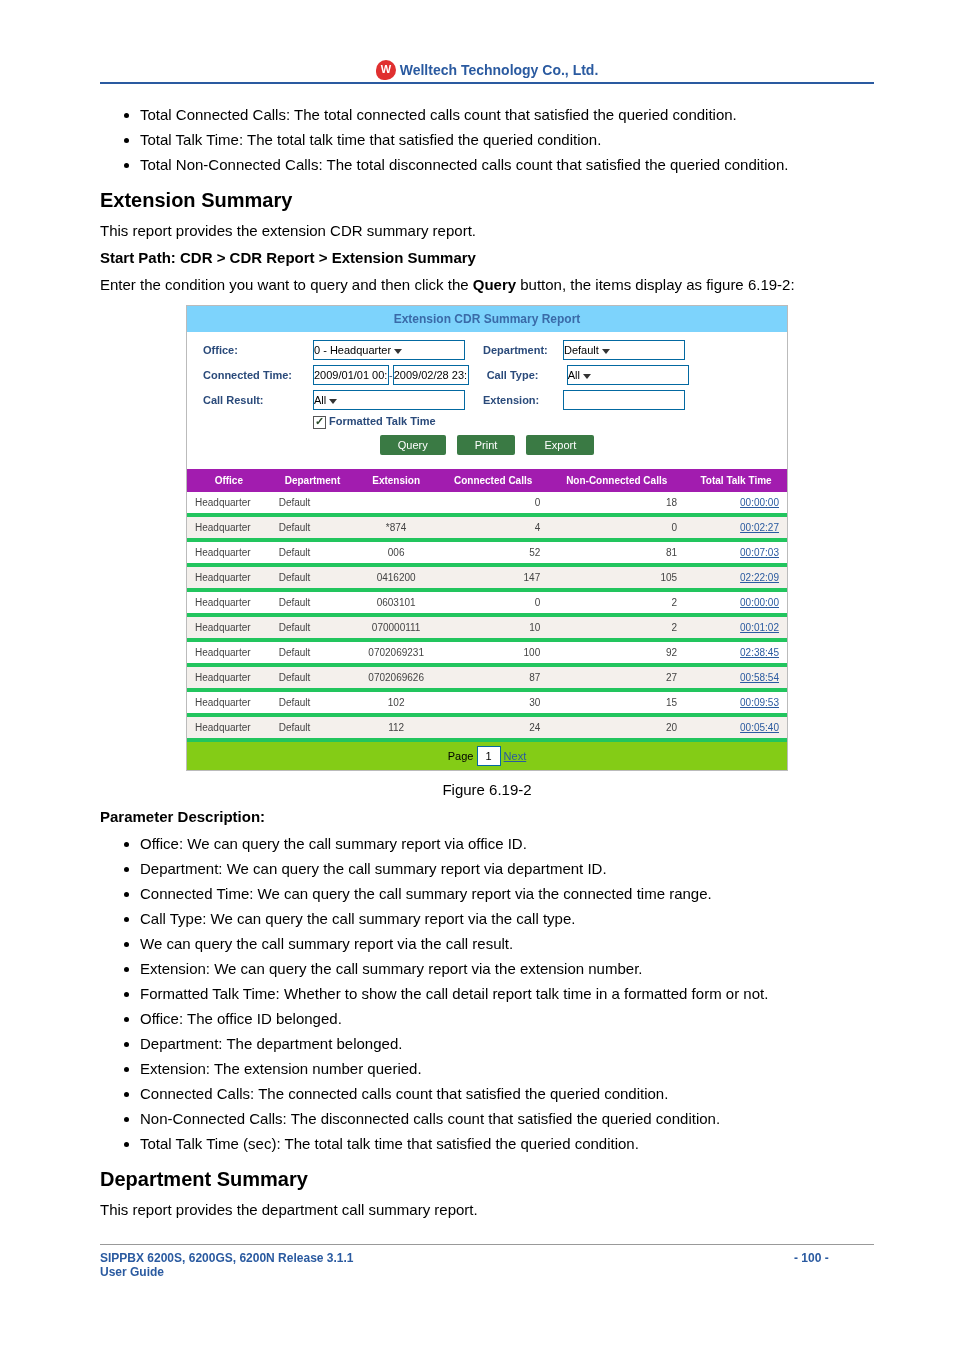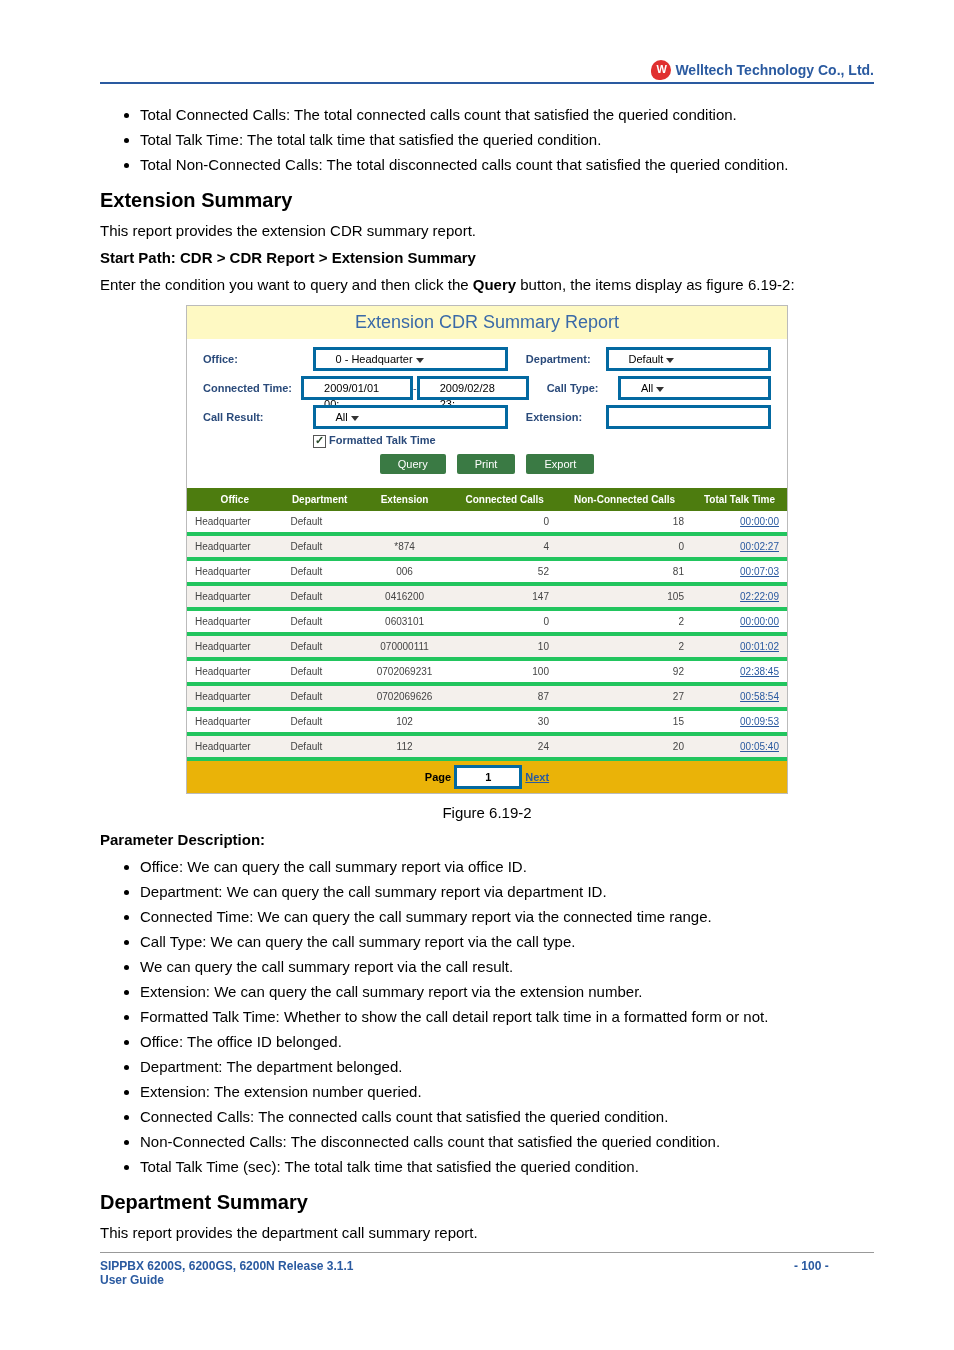--- a/index.html
+++ b/index.html
@@ -9,21 +9,21 @@
     color: #000;
     background: #fff;
     width: 954px;
   }
   .page {
     padding: 60px 80px 30px 100px;
   }
   .header {
     display: flex;
     align-items: center;
-    justify-content: flex-end;
+    justify-content: center;
     border-bottom: 2px solid #2a5aa0;
     padding-bottom: 2px;
     margin-bottom: 20px;
     color: #2a5aa0;
     font-weight: bold;
     font-size: 14px;
   }
   .logo {
     width: 20px;
     height: 20px;
@@ -60,24 +60,24 @@
   }
   .bold { font-weight: bold; }
   .chart-wrap {
     margin: 10px auto;
     width: 600px;
     border: 1px solid #bbb;
   }
   .chart-title {
     text-align: center;
     color: #3a6aa8;
-    font-weight: normal;
-    font-size: 18px;
+    font-weight: bold;
+    font-size: 12px;
     padding: 6px;
-    background: #fef9c3;
+    background: #7dd3fc;
   }
   .form-area {
     padding: 8px 16px 14px 16px;
     font-size: 11px;
     color: #2a4a7a;
   }
   .form-row {
     display: flex;
     align-items: center;
     margin-bottom: 5px;
@@ -85,23 +85,23 @@
   .form-label {
     width: 110px;
     font-weight: bold;
   }
   .form-label2 {
     width: 80px;
     font-weight: bold;
     margin-left: 18px;
   }
   .fake-input {
-    border: 3px solid #0369a1;
+    border: 1px solid #0369a1;
     background: #fff;
-    padding: 1px 20px;
+    padding: 1px 0;
     font-size: 11px;
     color: #000;
     height: 16px;
     line-height: 16px;
     display: inline-block;
   }
   .arrow-down {
     display: inline-block;
     width: 0; height: 0;
     border-left: 4px solid transparent;
@@ -127,52 +127,51 @@
     margin: 0 4px;
     border-radius: 2px;
   }
   table.data {
     width: 100%;
     border-collapse: collapse;
     font-size: 10px;
     color: #444;
   }
   table.data th {
-    background: #4d7c0f;
+    background: #a21caf;
     color: #fff;
     font-size: 10px;
     font-weight: bold;
-    padding: 6px 0;
+    padding: 6px 8px;
     text-align: center;
   }
   table.data td {
     padding: 5px 8px;
     border-bottom: 4px solid #22c55e;
   }
   table.data tr:nth-child(even) td {
     background: #f4f0ec;
   }
   .r { text-align: right; }
   .c { text-align: center; }
   .link { color: #2a5aa0; text-decoration: underline; }
   .pager {
     text-align: center;
     font-size: 11px;
     padding: 4px;
-    background: #eab308;
-    font-weight: bold;
+    background: #84cc16;
   }
   .fig-caption {
     text-align: center;
     font-size: 15px;
     margin: 2px 0 8px 0;
   }
   .footer {
     border-top: 1px solid #999;
-    margin-top: 9px;
+    margin-top: 24px;
     padding-top: 6px;
     font-size: 12px;
     color: #2a5aa0;
     display: flex;
     font-weight: bold;
   }
   .footer .left { flex: 1; }
   .footer .pn { width: 80px; }
 </style>
 </head>

